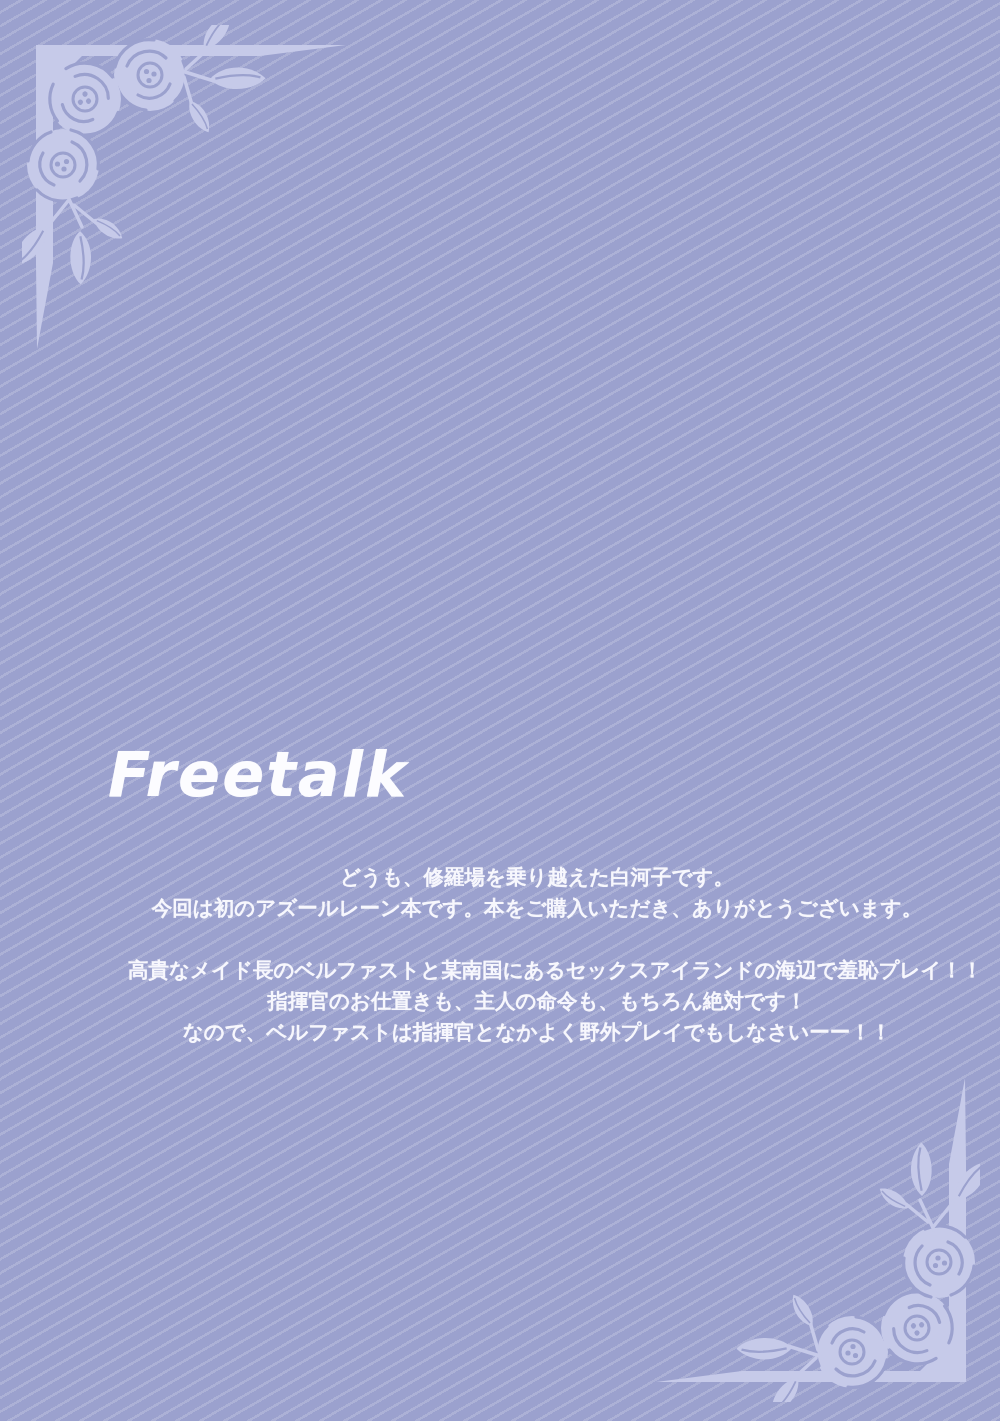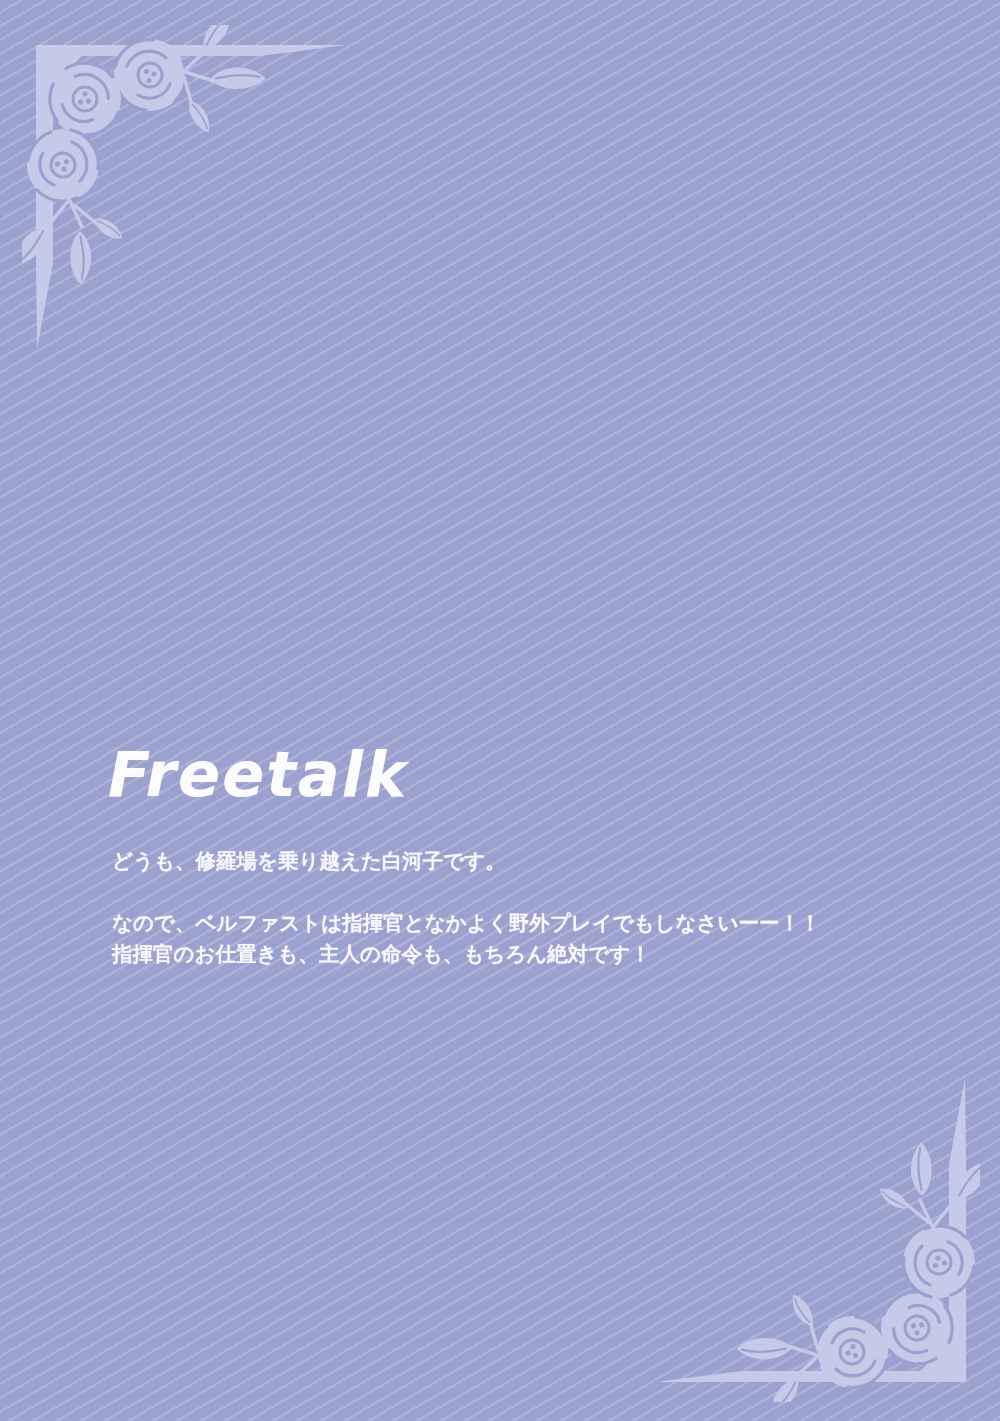--- a/index.html
+++ b/index.html
@@ -44,21 +44,21 @@
     position: absolute;
     left: 112px; top: 846px;
     width: 850px;
     color: #f7f7fd;
     font-size: 20.5px;
     font-weight: bold;
     line-height: 31px;
     letter-spacing: 0px;
     text-shadow: 0 0 1px rgba(255,255,255,0.45);
   }
-  .text-col p { margin: 0; }
+  .text-col p { margin: 16px; text-align: center; }
   .text-col p.p1 { margin-bottom: 31px; }
   .text-col p.p2 { margin-bottom: 23px; }
   .text-col p.p3 { margin-bottom: 27px; }
   .line { display: block; white-space: nowrap; }
 </style>
 </head>
 <body>
 
 <svg width="0" height="0" style="position:absolute" aria-hidden="true">
   <defs>
@@ -113,20 +113,22 @@
 
   <svg class="ornament br" viewBox="0 0 330 330">
     <use href="#corner"></use>
   </svg>
 
   <h1 class="title">Freetalk</h1>
 
   <div class="text-col">
     <p class="p1">
       <span class="line">どうも、修羅場を乗り越えた白河子です。</span>
+      <span class="line">今回は初のアズールレーン本です。本をご購入いただき、ありがとうございます。</span>
     </p>
     <p class="p2">
+      <span class="line">高貴なメイド長のベルファストと某南国にあるセックスアイランドの海辺で羞恥プレイ！！</span>
+      <span class="line">指揮官のお仕置きも、主人の命令も、もちろん絶対です！</span>
       <span class="line">なので、ベルファストは指揮官となかよく野外プレイでもしなさいーー！！</span>
-      <span class="line">指揮官のお仕置きも、主人の命令も、もちろん絶対です！</span>
     </p>
   </div>
 
 </div>
 
 </body></html>

